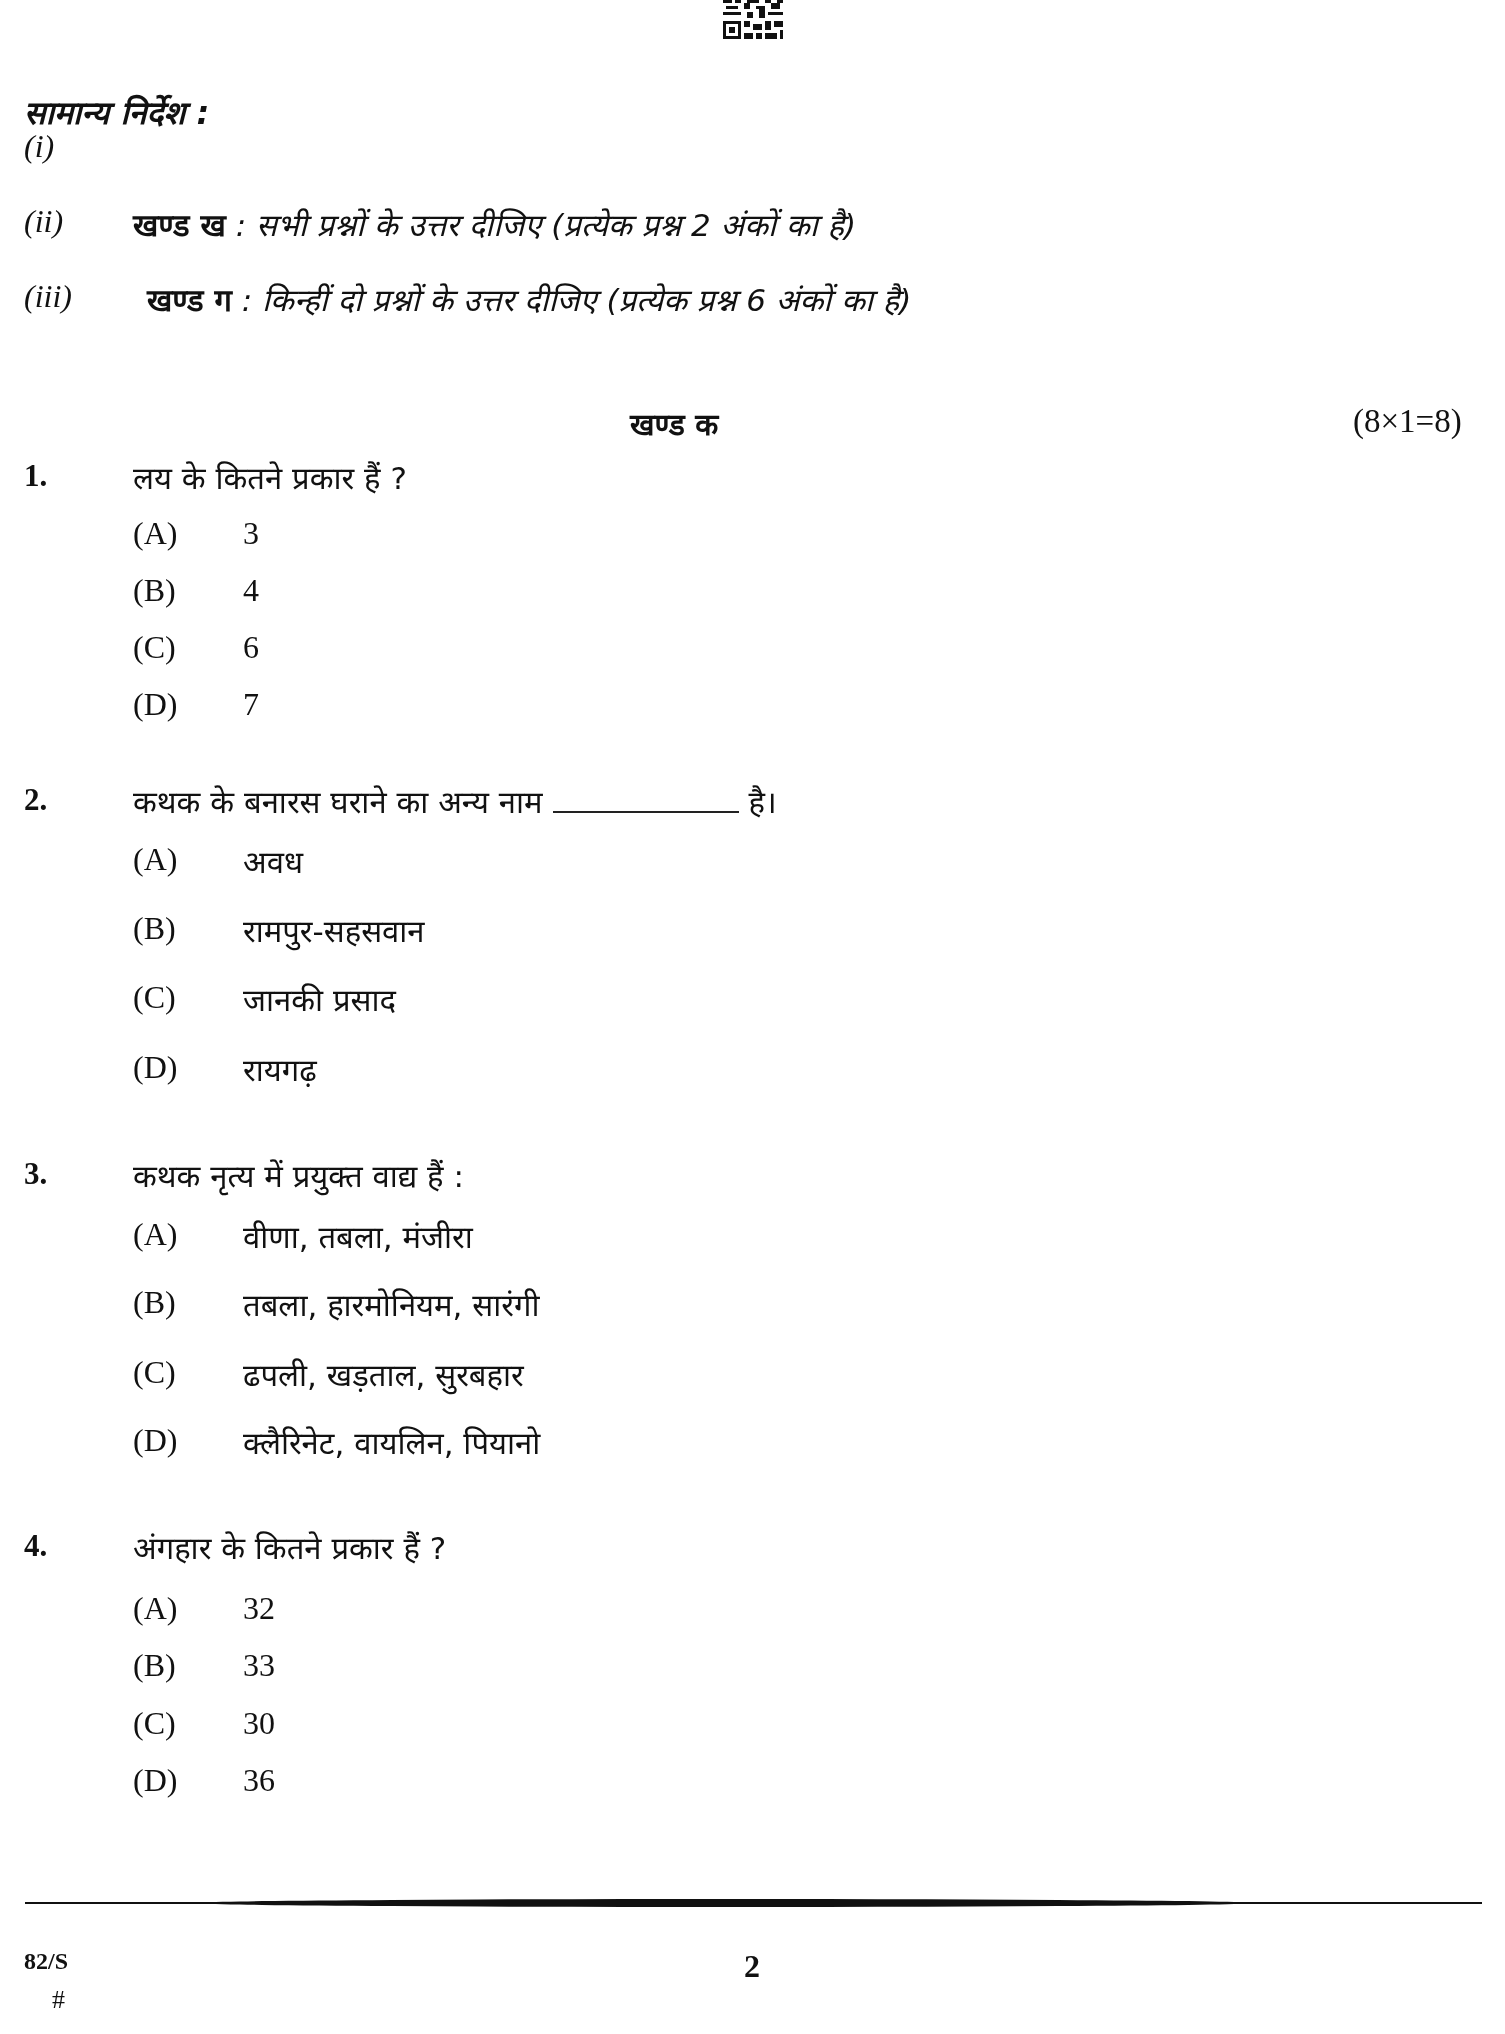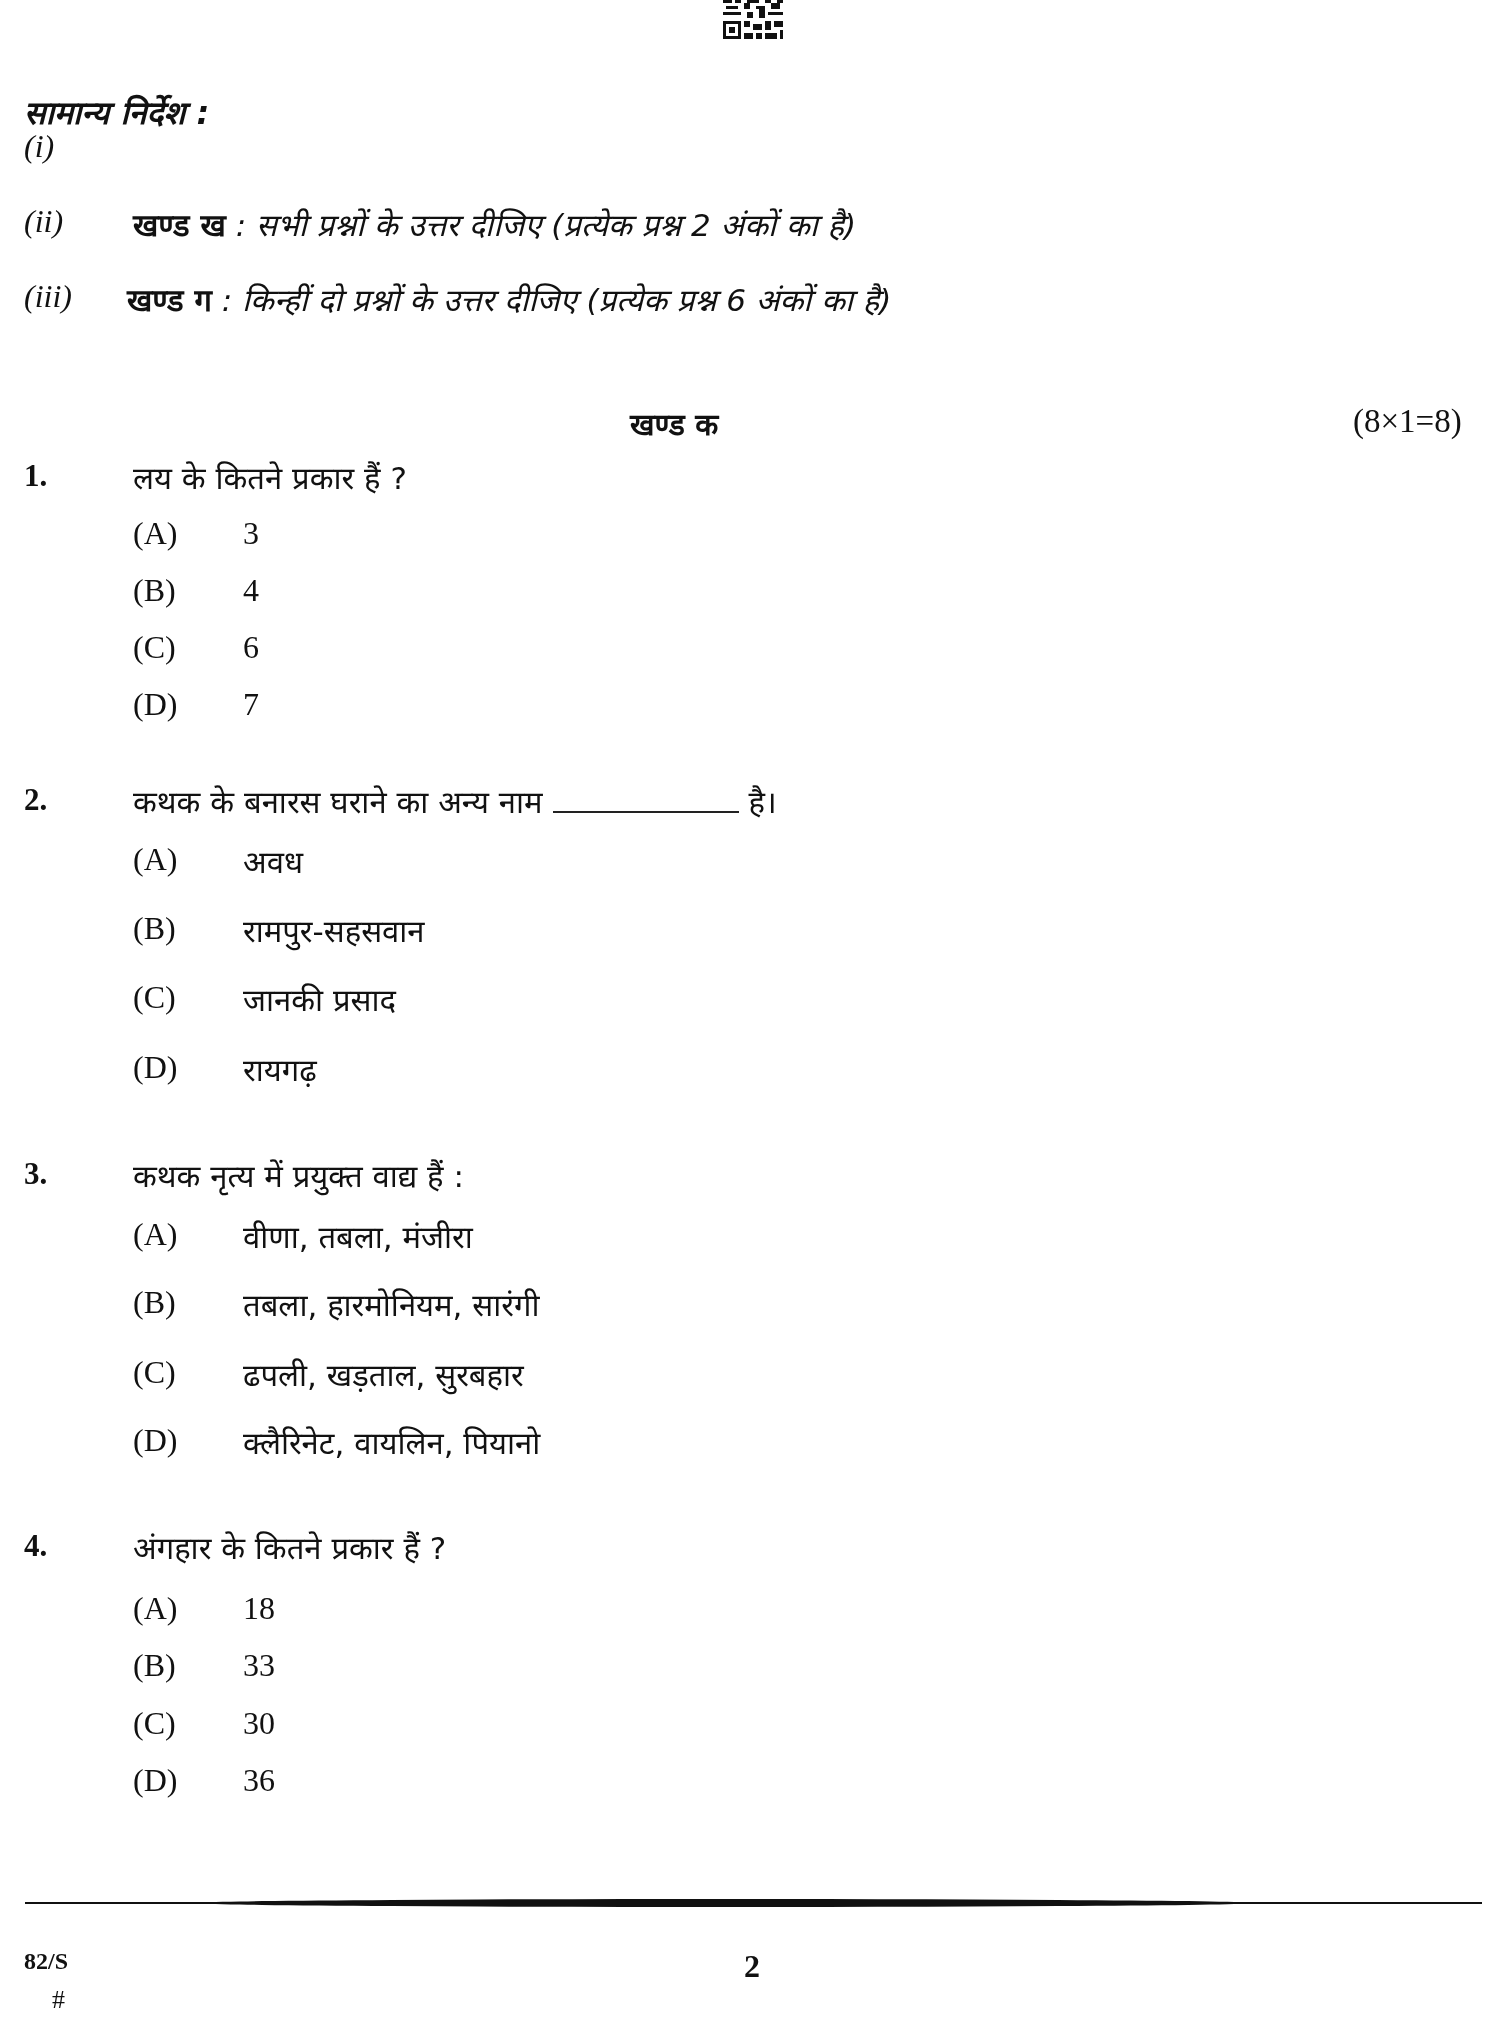--- a/index.html
+++ b/index.html
@@ -64,21 +64,21 @@
 </div>
 <div class="instr-row instr" style="top:203px">
   <span class="num" style="font-style:italic">(ii)</span>
   <span style="position:absolute; left:133px;">
     <b style="font-style:normal">खण्ड ख</b>
     <span>: सभी प्रश्नों के उत्तर दीजिए (प्रत्येक प्रश्न 2 अंकों का है)</span>
   </span>
 </div>
 <div class="instr-row instr" style="top:278px">
   <span class="num" style="font-style:italic">(iii)</span>
-  <span style="position:absolute; left:127px;text-align:center;">
+  <span style="position:absolute; left:147px;text-align:center;">
     <b style="font-style:normal">खण्ड ग</b>
     <span>: किन्हीं दो प्रश्नों के उत्तर दीजिए (प्रत्येक प्रश्न 6 अंकों का है)</span>
   </span>
 </div>
 
 <div class="abs section-title">खण्ड क</div>
 <div class="abs marks">(8×1=8)</div>
 
 <div>
   <span class="qnum" style="top:458px">1.</span>
@@ -118,21 +118,21 @@
   <span class="opt-label" style="top:1354px">(C)</span>
   <span class="opt-text hi" style="top:1353px">ढपली, खड़ताल, सुरबहार</span>
   <span class="opt-label" style="top:1422px">(D)</span>
   <span class="opt-text hi" style="top:1421px">क्लैरिनेट, वायलिन, पियानो</span>
 </div>
 
 <div>
   <span class="qnum" style="top:1528px">4.</span>
   <span class="qtext" style="top:1526px">अंगहार के कितने प्रकार हैं ?</span>
   <span class="opt-label" style="top:1590px">(A)</span>
-  <span class="opt-text" style="top:1590px">18</span>
+  <span class="opt-text" style="top:1590px">32</span>
   <span class="opt-label" style="top:1647px">(B)</span>
   <span class="opt-text" style="top:1647px">33</span>
   <span class="opt-label" style="top:1705px">(C)</span>
   <span class="opt-text" style="top:1705px">30</span>
   <span class="opt-label" style="top:1762px">(D)</span>
   <span class="opt-text" style="top:1762px">36</span>
 </div>
 
 <div class="rule-thin"></div>
 <div class="rule" style="left:200px; width:1050px; top:1899px; height:8px;"></div>

